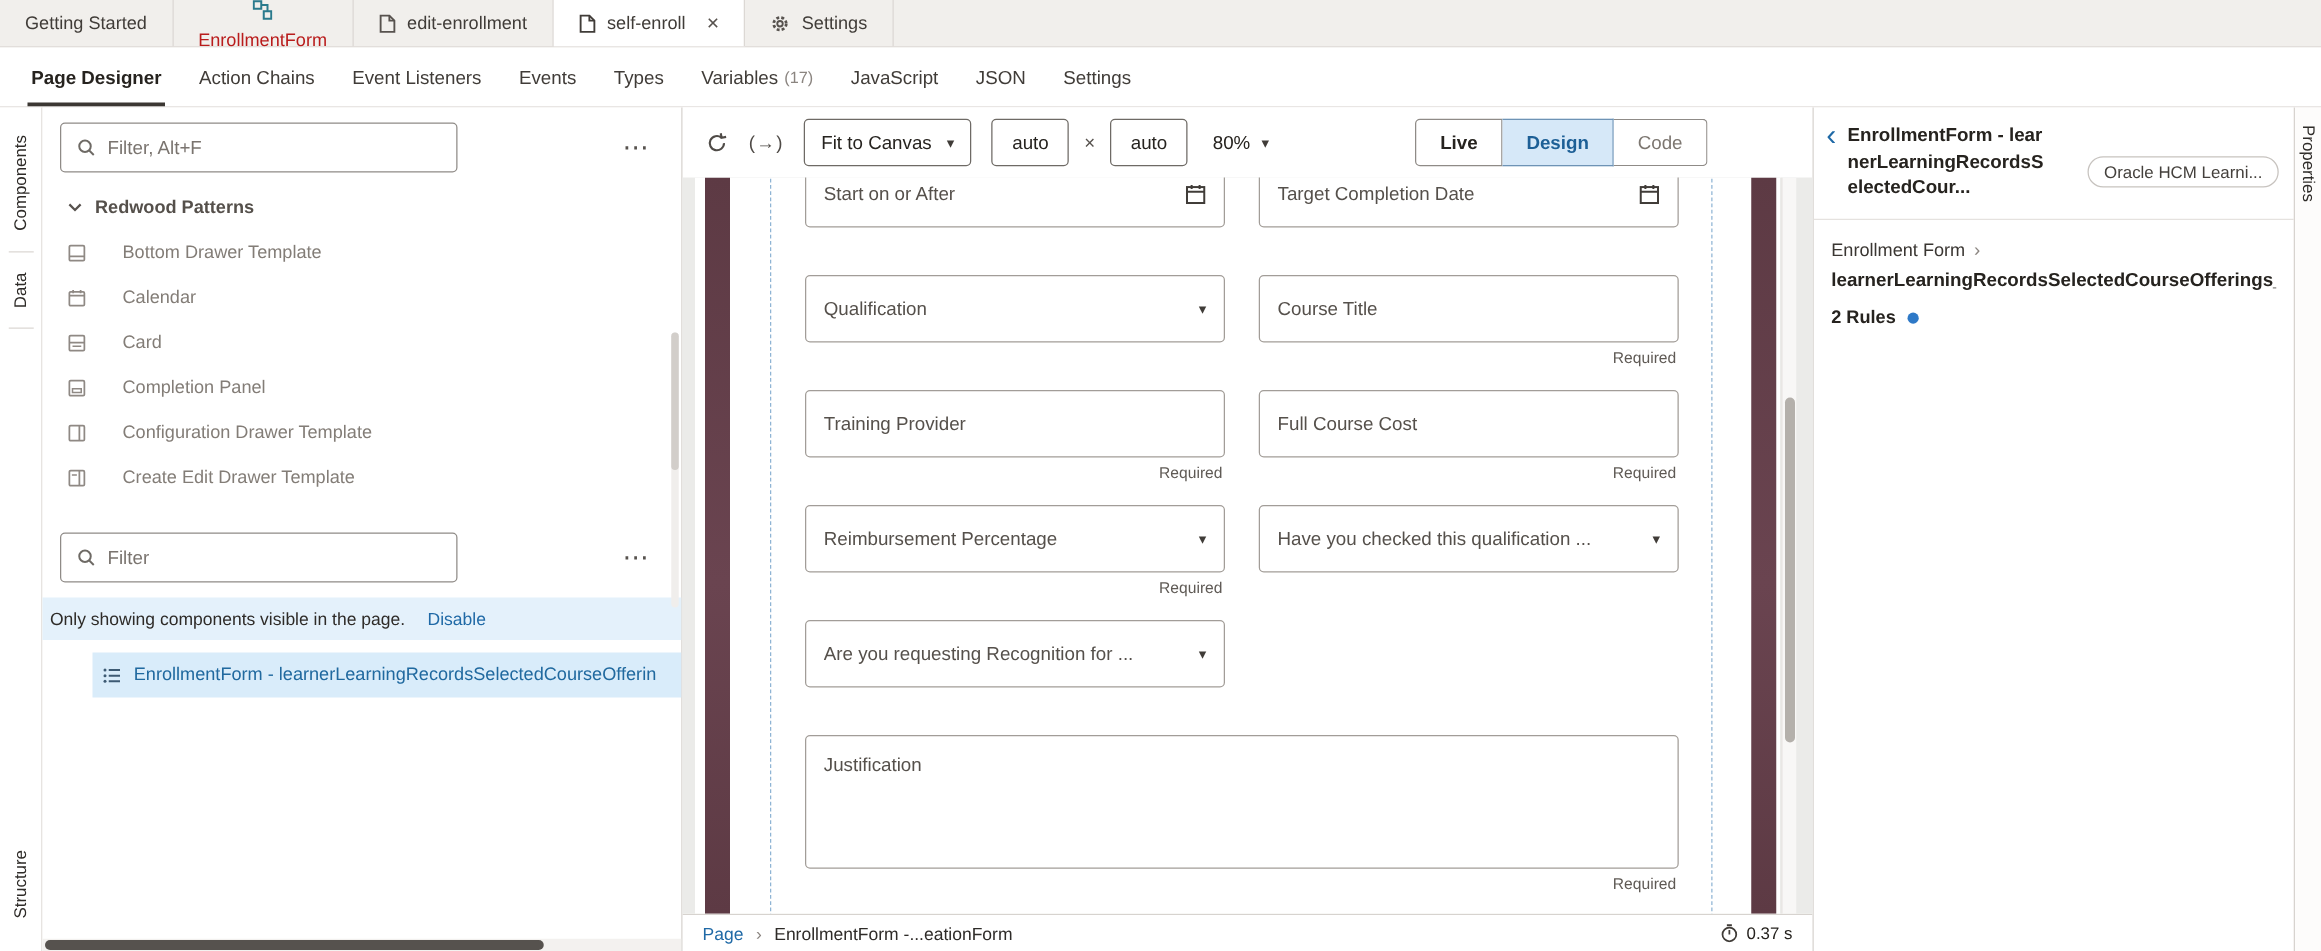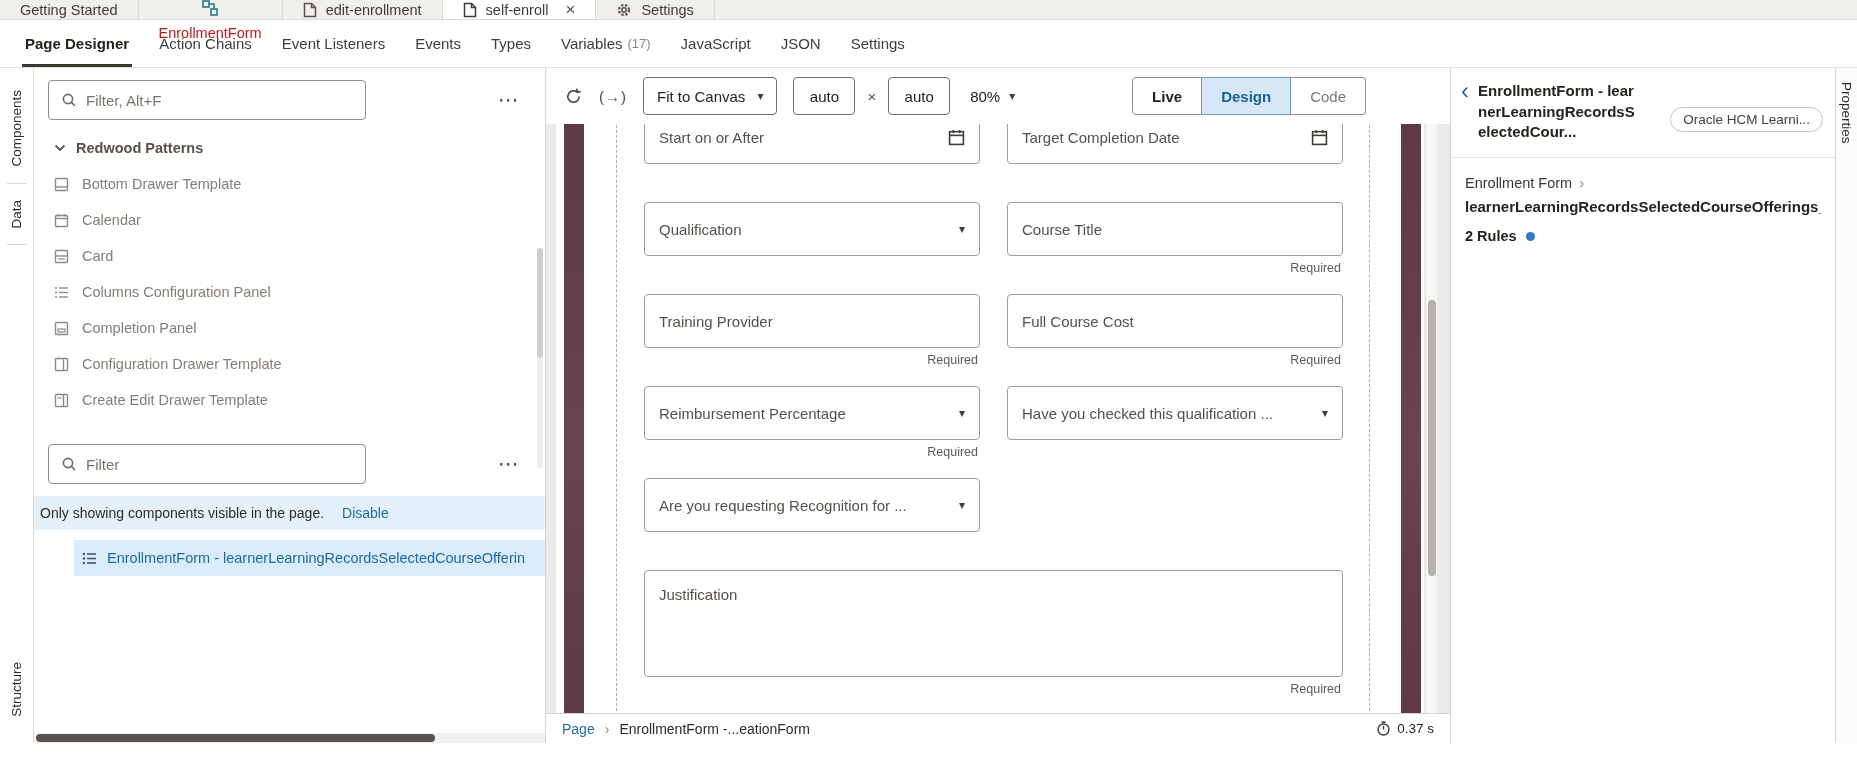--- a/index.html
+++ b/index.html
@@ -1,29 +1,29 @@
 <!DOCTYPE html>
 <html><head>
 <meta charset="utf-8">
 <style>
   * { margin:0; padding:0; box-sizing:border-box; }
   html,body { width:1857px; height:761px; overflow:hidden; }
   body { font-family:"Liberation Sans","DejaVu Sans",sans-serif; font-size:15px; color:#3a3632; background:#fff; }
   svg { display:block; }
 
   
-  .tabbar { display:flex; height:20px; background:#f1efec; border-bottom:1px solid #ddd9d5; align-items:stretch; }
+  .tabbar { display:flex; height:38px; background:#f1efec; border-bottom:1px solid #ddd9d5; align-items:stretch; }
   .wtab { display:flex; align-items:center; gap:9px; padding:0 20px; border-right:1px solid #dcd8d4; font-size:14.5px; color:#403c38; cursor:pointer; white-space:nowrap; }
   .wtab.teal { color:#b91c1c;flex-direction:column; }
   .wtab.active { background:#fff; position:relative; }
   .wtab .close { font-size:17px; color:#57524e; margin-left:8px; line-height:1; }
 
   
   .navbar { display:flex; align-items:center; height:48px; background:#fff; border-bottom:1px solid #e2dedb; padding-left:10px; }
-  .nav-item { padding:0 15px; height:100%; display:flex; align-items:center; gap:5px; font-size:15px; color:#403c38; position:relative; cursor:pointer; white-space:nowrap; }
+  .nav-item { padding:16px 15px; height:100%; display:flex; gap:5px; font-size:15px; color:#403c38; position:relative; cursor:pointer; white-space:nowrap; }
   .nav-item.active { font-weight:bold; color:#26231f; }
   .nav-item.active::after { content:""; position:absolute; left:12px; right:12px; bottom:0; height:3px; background:#3b3733; }
   .nav-count { color:#8b8580; font-size:13px; }
 
   
   .main { display:flex; height:675px; }
 
   .left-rail { width:34px; border-right:1px solid #e0dcd8; background:#fff; display:flex; flex-direction:column; align-items:center; padding:6px 0 10px 0; }
   .rail-label { writing-mode:vertical-rl; transform:rotate(180deg); font-size:13.5px; color:#2e2b28; padding:16px 0; cursor:pointer; }
   .rail-divider { width:20px; height:1px; background:#dcd8d4; }
@@ -31,21 +31,21 @@
 
   
   .components-panel { width:512px; border-right:1px solid #d7d3cf; background:#fff; display:flex; flex-direction:column; position:relative; }
   .filter-row { display:flex; align-items:center; padding:12px 8px 8px 14px; }
   .search-box { width:318px; display:flex; align-items:center; gap:9px; height:40px; border:1px solid #8f8b87; border-radius:4px; padding:0 12px; background:#fff; }
   .search-box input { border:none; outline:none; flex:1; font-size:15px; font-family:inherit; color:#403c38; background:transparent; min-width:0; }
   .search-box input::placeholder { color:#7a746f; }
   .overflow-btn { margin-left:auto; font-size:21px; letter-spacing:2px; color:#57524e; padding:0 16px; cursor:pointer; }
   .section-header { display:flex; align-items:center; gap:10px; padding:12px 14px 6px 20px; color:#55504b; font-weight:bold; font-size:14.5px; cursor:pointer; }
   .comp-list { padding:4px 0 14px 0; }
-  .comp-item { display:flex; align-items:center; gap:13px; height:36px; padding:0 20px; color:#837d77; font-size:14.5px; cursor:pointer; white-space:nowrap; }
+  .comp-item { display:flex; align-items:center; gap:29px; height:36px; padding:0 20px; color:#837d77; font-size:14.5px; cursor:pointer; white-space:nowrap; }
   .notice { background:#e4f1fb; padding:9px 6px; font-size:14px; color:#2e2b28; display:flex; gap:18px; margin-top:4px; }
   .notice .link { color:#1f69a6; cursor:pointer; }
   .tree-item { display:flex; align-items:center; gap:10px; height:36px; margin:10px 0 0 40px; padding:0 8px; background:#d9ecfa; color:#20699f; font-size:14.5px; white-space:nowrap; overflow:hidden; cursor:pointer; }
   .tree-item .lbl { overflow:hidden; }
   .panel-vscroll { position:absolute; right:2px; top:180px; width:6px; height:220px; background:#f0eeec; border-radius:3px; }
   .panel-vscroll .thumb { width:6px; height:110px; background:#d2cecA; border-radius:3px; }
   .panel-hscroll { position:absolute; left:0; bottom:0; height:10px; width:100%; background:#f3f1ef; }
   .panel-hscroll .thumb { position:absolute; left:2px; top:1px; height:8px; width:78%; background:#56524e; border-radius:4px; }
 
   
@@ -241,33 +241,20 @@
               <rect x="1.5" y="1.5" width="12" height="12" rx="1" fill="none" stroke="#8f8984" stroke-width="1.4"></rect>
               <line x1="1.5" y1="7" x2="13.5" y2="7" stroke="#8f8984" stroke-width="1.4"></line>
               <line x1="4" y1="10" x2="11" y2="10" stroke="#8f8984" stroke-width="1.2"></line>
             </svg>
           </span>
         <span>Card</span>
       </div>
       <div class="comp-item">
         <span>
             <svg width="15" height="15" viewBox="0 0 15 15">
-              <line x1="1" y1="3" x2="3" y2="3" stroke="#8f8984" stroke-width="1.6"></line>
-              <line x1="5" y1="3" x2="14" y2="3" stroke="#8f8984" stroke-width="1.4"></line>
-              <line x1="1" y1="7.5" x2="3" y2="7.5" stroke="#8f8984" stroke-width="1.6"></line>
-              <line x1="5" y1="7.5" x2="14" y2="7.5" stroke="#8f8984" stroke-width="1.4"></line>
-              <line x1="1" y1="12" x2="3" y2="12" stroke="#8f8984" stroke-width="1.6"></line>
-              <line x1="5" y1="12" x2="14" y2="12" stroke="#8f8984" stroke-width="1.4"></line>
-            </svg>
-          </span>
-        <span>Columns Configuration Panel</span>
-      </div>
-      <div class="comp-item">
-        <span>
-            <svg width="15" height="15" viewBox="0 0 15 15">
               <rect x="1.5" y="1.5" width="12" height="12" rx="1" fill="none" stroke="#8f8984" stroke-width="1.4"></rect>
               <rect x="4" y="8" width="7" height="3" fill="none" stroke="#8f8984" stroke-width="1.2"></rect>
             </svg>
           </span>
         <span>Completion Panel</span>
       </div>
       <div class="comp-item">
         <span>
             <svg width="15" height="15" viewBox="0 0 15 15">
               <rect x="1.5" y="1.5" width="12" height="12" rx="1" fill="none" stroke="#8f8984" stroke-width="1.4"></rect>

